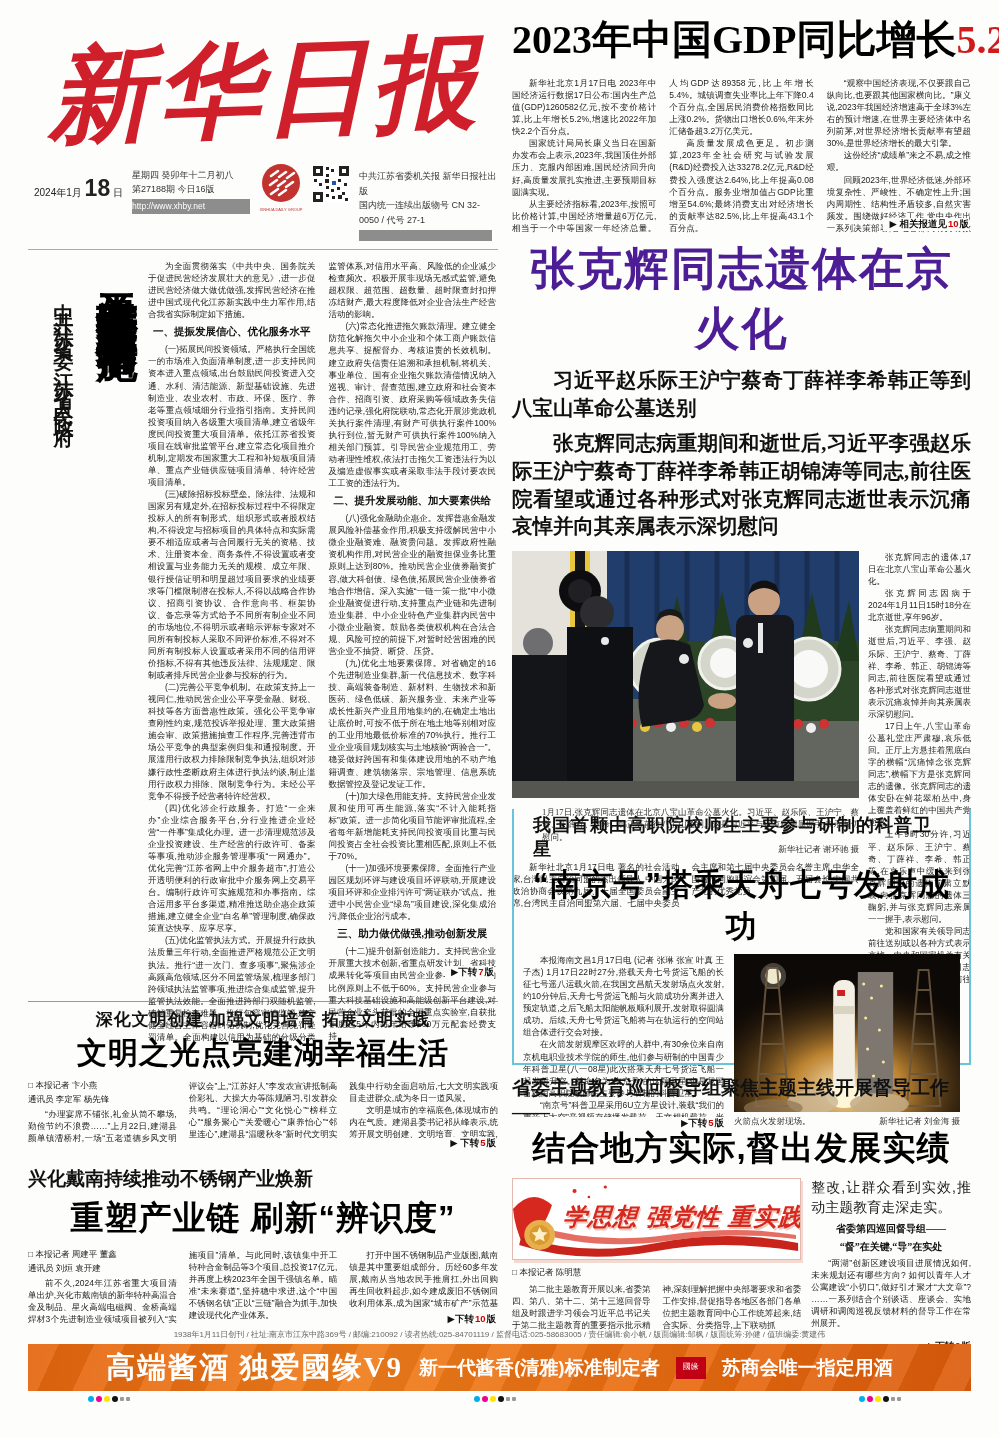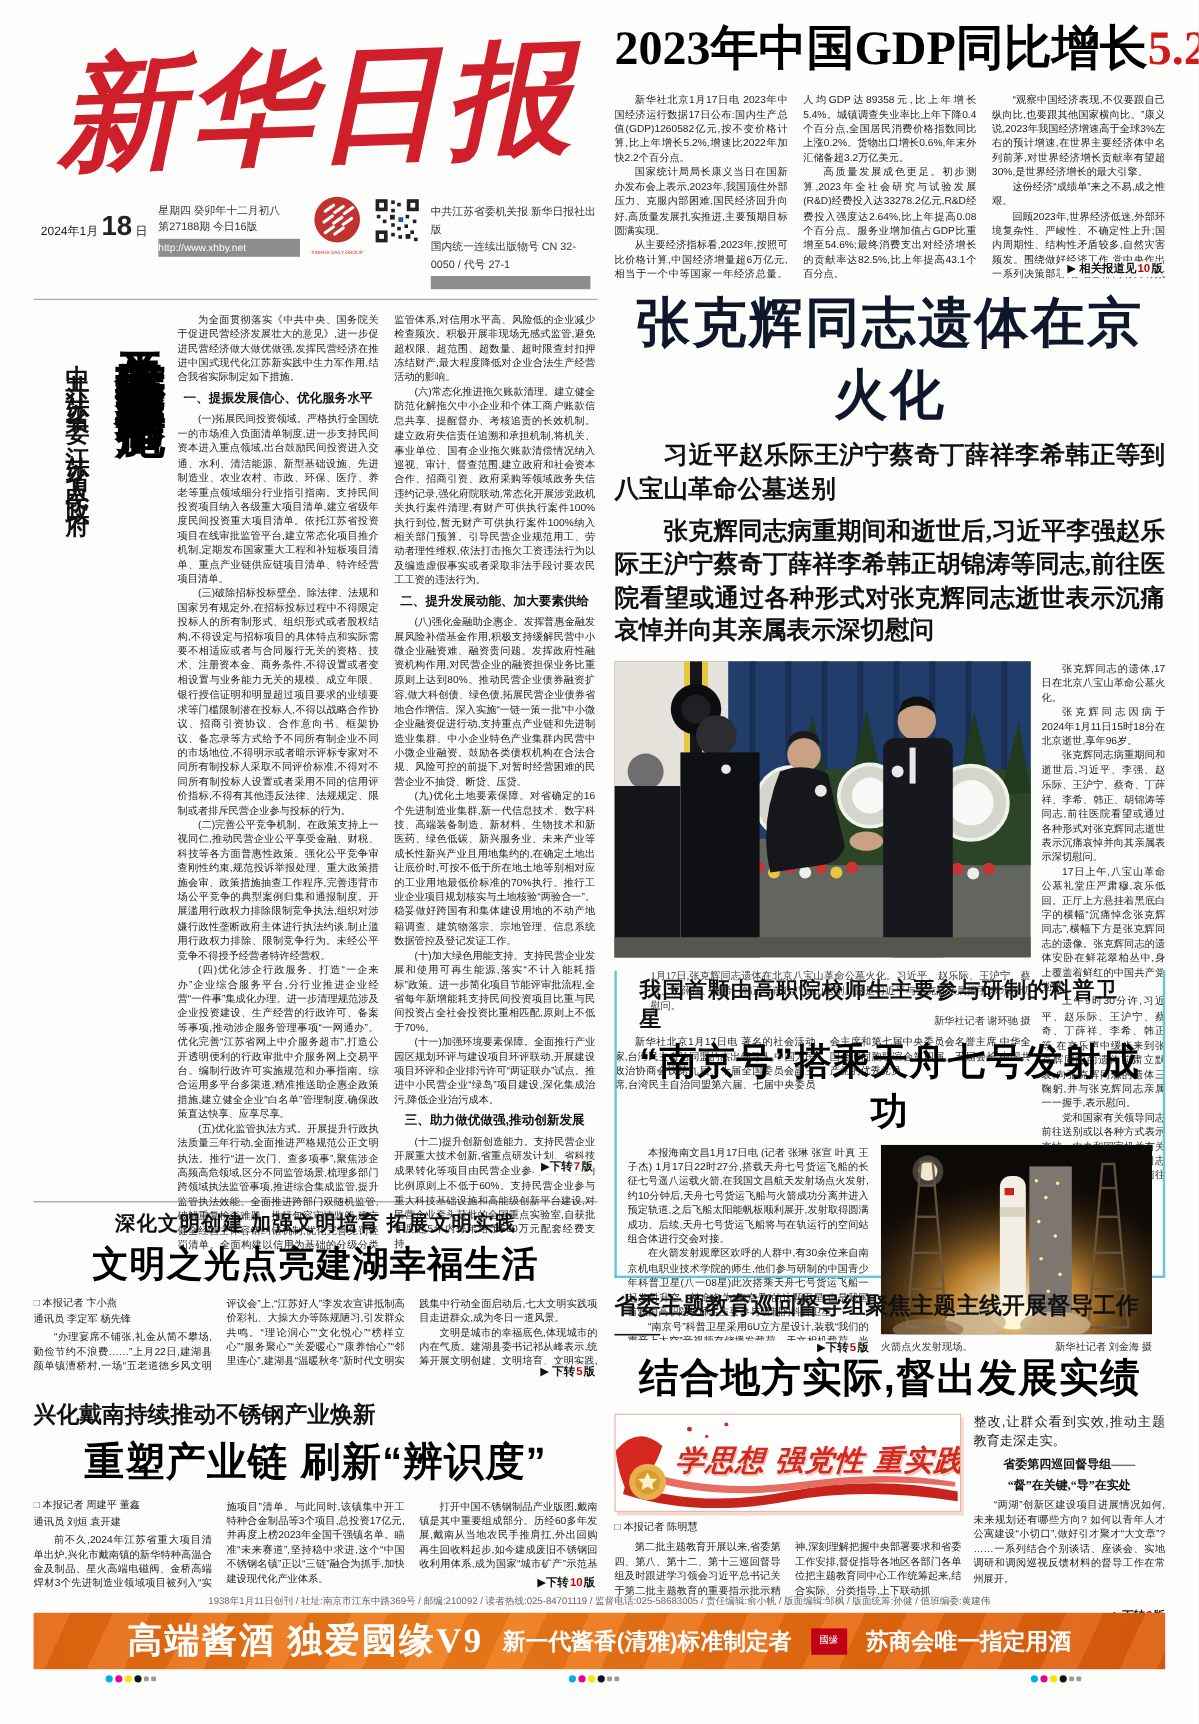--- a/index.html
+++ b/index.html
@@ -21,21 +21,21 @@
   .date-mid { font-size:9px; color:#333; line-height:1.5; padding-top:6px; width:118px; }
   .url-bar { background:#8d8d8d; color:#fff; font-size:8.5px; margin-top:3px; padding:1px 0; }
   .mh-logo { width:44px; text-align:center; }
   .mh-logo .cap { font-size:4px; color:#c2332f; letter-spacing:0; }
   .qr { padding-top:2px; }
   .date-right { font-size:9px; color:#333; line-height:1.6; padding-top:6px; flex:1; }
   .gray-bar { background:#8d8d8d; height:11px; margin-top:3px; width:96%; }
 
   
   .para { font-size:8.5px; line-height:1.42; color:#1c1c1c; text-align:justify; text-indent:2em; }
-  .para-n { font-size:11px; line-height:1.42; color:#1c1c1c; text-align:justify; }
+  .para-n { font-size:14px; line-height:1.42; color:#1c1c1c; text-align:justify; }
   .sechead { font-size:10.5px; font-weight:bold; color:#111; text-align:center; margin:5px 0 4px;
              break-inside:avoid; font-family:"Liberation Sans",sans-serif; }
   .colsub { font-size:10px; font-weight:bold; color:#111; text-align:center; margin:4px 0 3px;
             font-family:"Liberation Serif","DejaVu Serif",serif; break-inside:avoid; }
   .byline { font-size:8.5px; color:#222; margin-bottom:2px; }
   .jump { font-size:9.5px; font-weight:bold; text-align:right; color:#111; white-space:nowrap; }
   .jump .pnum { color:#c00; padding:0 1px; }
   .kicker { font-family:"Liberation Serif","DejaVu Serif",serif; font-weight:bold; color:#111; }
 
   
@@ -64,21 +64,21 @@
   
   .gdp { height:244px; padding-top:12px; position:relative; }
   .gdp-head { font-family:"Liberation Serif","DejaVu Serif",serif; font-weight:900; font-size:40px;
               white-space:nowrap; color:#000; letter-spacing:0; }
   .gdp-head .accent { color:#cf1b1b; }
   .gdp-body { column-count:3; column-gap:13px; height:158px; overflow:hidden; margin-top:10px; }
   .gdp-related { position:absolute; right:2px; bottom:4px; background:#fdfdfc; padding-left:6px; }
 
   
   .zhang { height:560px; margin-top:4px; }
-  .zhang-headline { font-size:45px; font-weight:900; letter-spacing:2px; text-align:center; color:#0f172a; }
+  .zhang-headline { font-size:45px; font-weight:900; letter-spacing:2px; text-align:center; color:#4c1d95; }
   .zhang-sub { font-family:"Liberation Serif","DejaVu Serif",serif; font-weight:bold; font-size:20.5px;
                line-height:1.35; text-align:justify; text-indent:2em; color:#111; margin-top:8px; }
   .zhang-row { display:flex; gap:9px; margin-top:10px; }
   .zhang-left { width:347px; flex:0 0 347px; }
   .zhang-right { flex:1; overflow:hidden; }
   .photo-cap { font-family:"Liberation Serif","DejaVu Serif",serif; font-size:8.5px; line-height:1.45;
                color:#333; text-align:justify; margin-top:4px;padding-left:30px; }
   .photo-credit { display:block; text-align:right; }
   .zhang-below { column-count:2; column-gap:12px; height:72px; overflow:hidden; margin-top:6px; }
 

